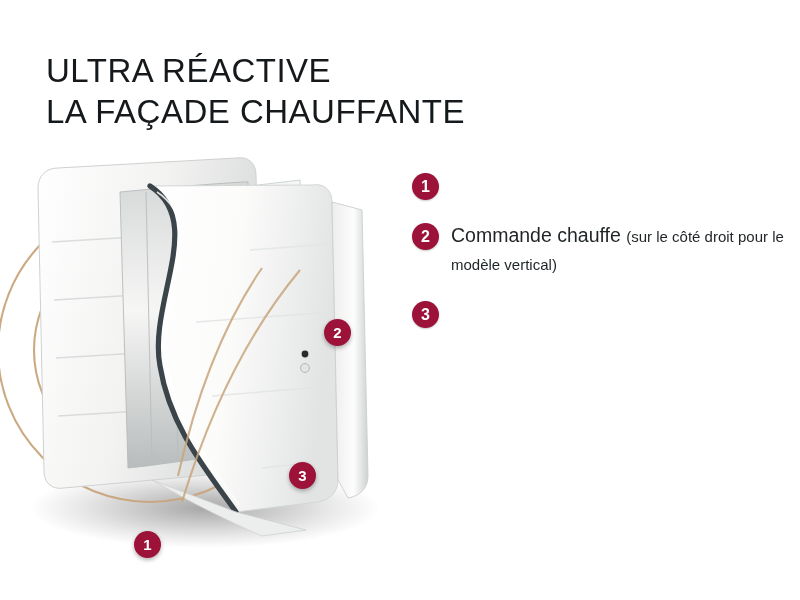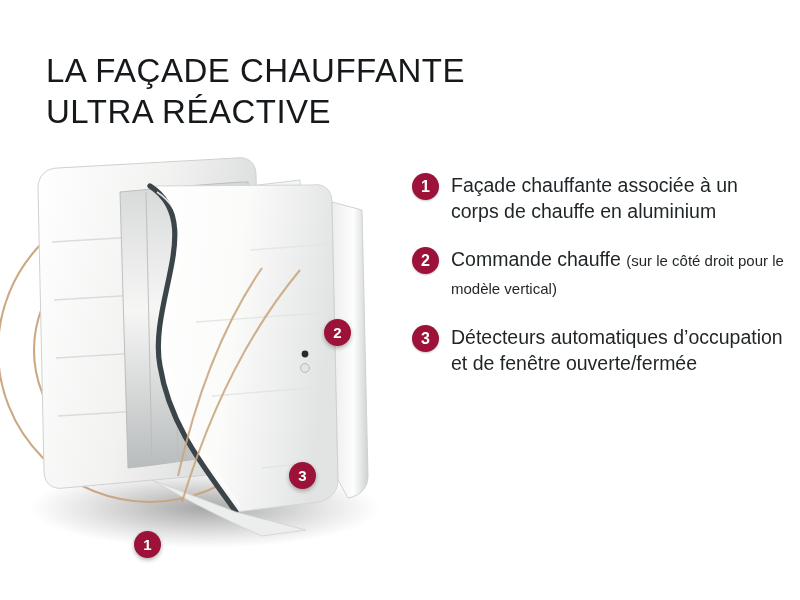--- a/index.html
+++ b/index.html
@@ -97,22 +97,22 @@
     user-select: none;
   }
   #marker-1 { left: 134px; top: 381px; }
   #marker-2 { left: 324px; top: 169px; }
   #marker-3 { left: 289px; top: 312px; }
 </style>
 </head>
 <body>
 
 <div class="title-block">
+  <div class="title-line">ULTRA RÉACTIVE</div>
   <div class="title-line">LA FAÇADE CHAUFFANTE</div>
-  <div class="title-line">ULTRA RÉACTIVE</div>
 </div>
 
 <div class="illustration">
   <svg width="400" height="420" viewBox="0 0 400 420" xmlns="http://www.w3.org/2000/svg">
     <defs>
       <linearGradient id="gBack" x1="0" y1="0" x2="1" y2="0.3">
         <stop offset="0%" stop-color="#ffffff"></stop>
         <stop offset="55%" stop-color="#f2f2f1"></stop>
         <stop offset="100%" stop-color="#d9dbdb"></stop>
       </linearGradient>
@@ -264,33 +264,27 @@
 
   <div class="marker" id="marker-1">1</div>
   <div class="marker" id="marker-2">2</div>
   <div class="marker" id="marker-3">3</div>
 </div>
 
 <div class="legend">
 
   <div class="legend-item">
     <div class="badge">1</div>
-    <div class="legend-text">
-      <span>Façade chauffante associée à un corps de chauffe en aluminium</span>
-    </div>
   </div>
 
   <div class="legend-item">
     <div class="badge">2</div>
     <div class="legend-text">
       <span>Commande chauffe</span>
       <span class="legend-note">(sur le côté droit pour le modèle vertical)</span>
     </div>
   </div>
 
   <div class="legend-item">
     <div class="badge">3</div>
-    <div class="legend-text">
-      <span>Détecteurs automatiques d’occupation et de fenêtre ouverte/fermée</span>
-    </div>
   </div>
 
 </div>
 
 </body></html>

